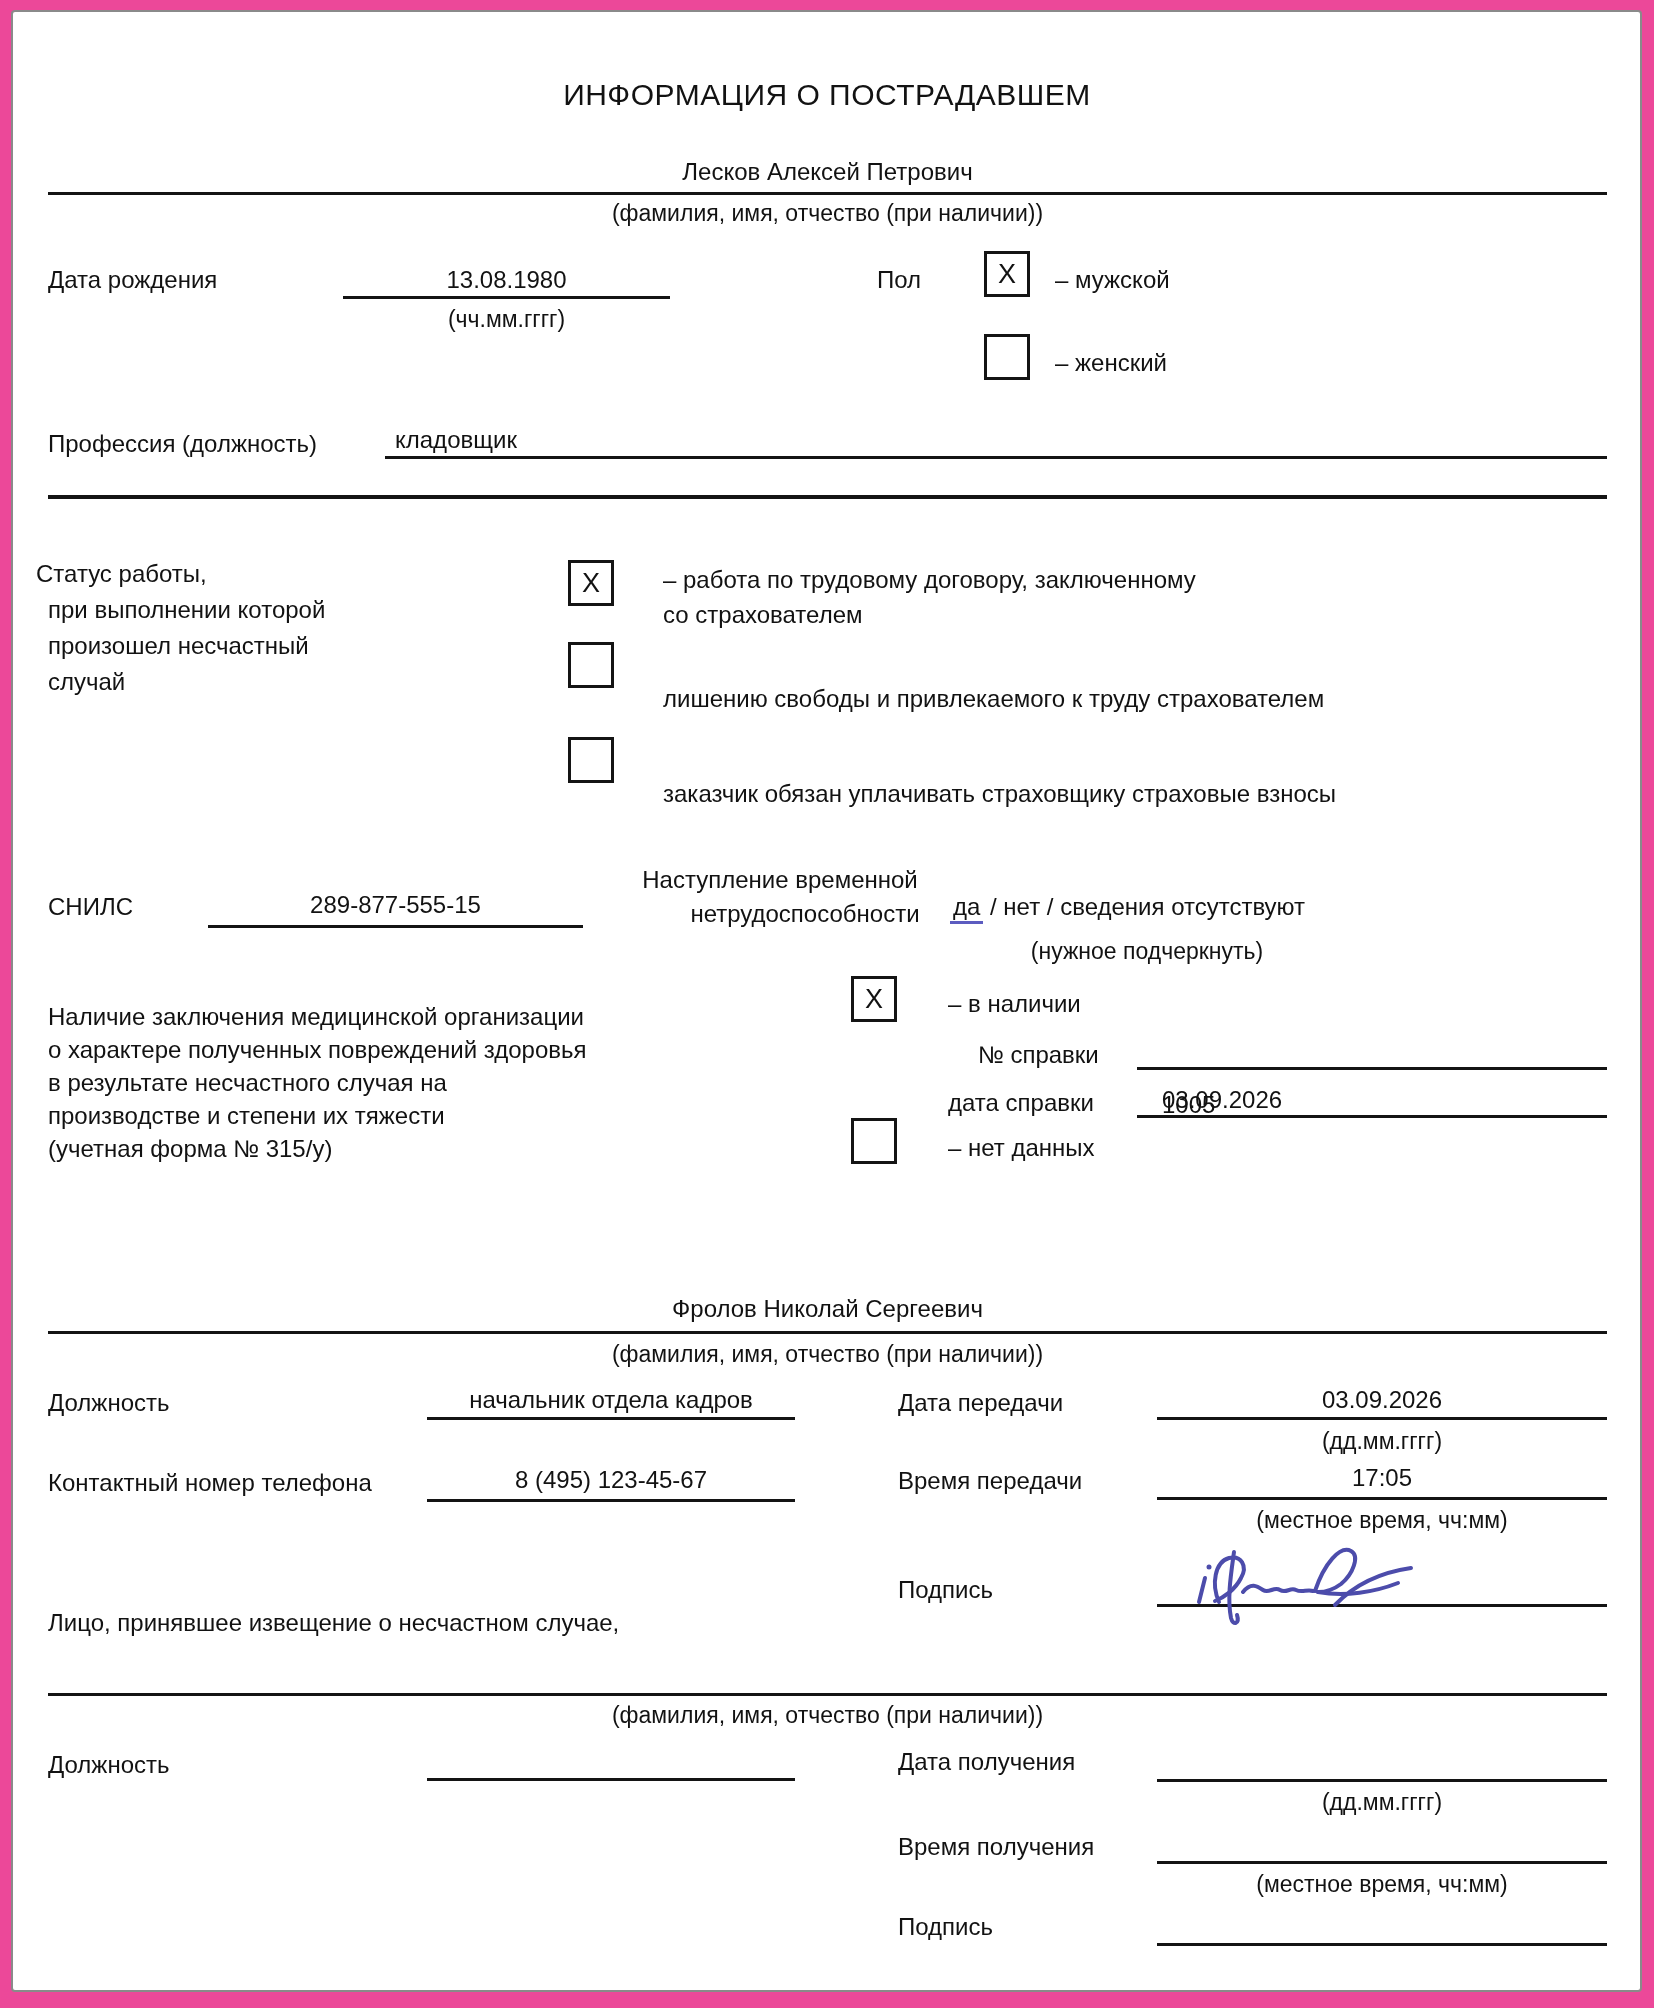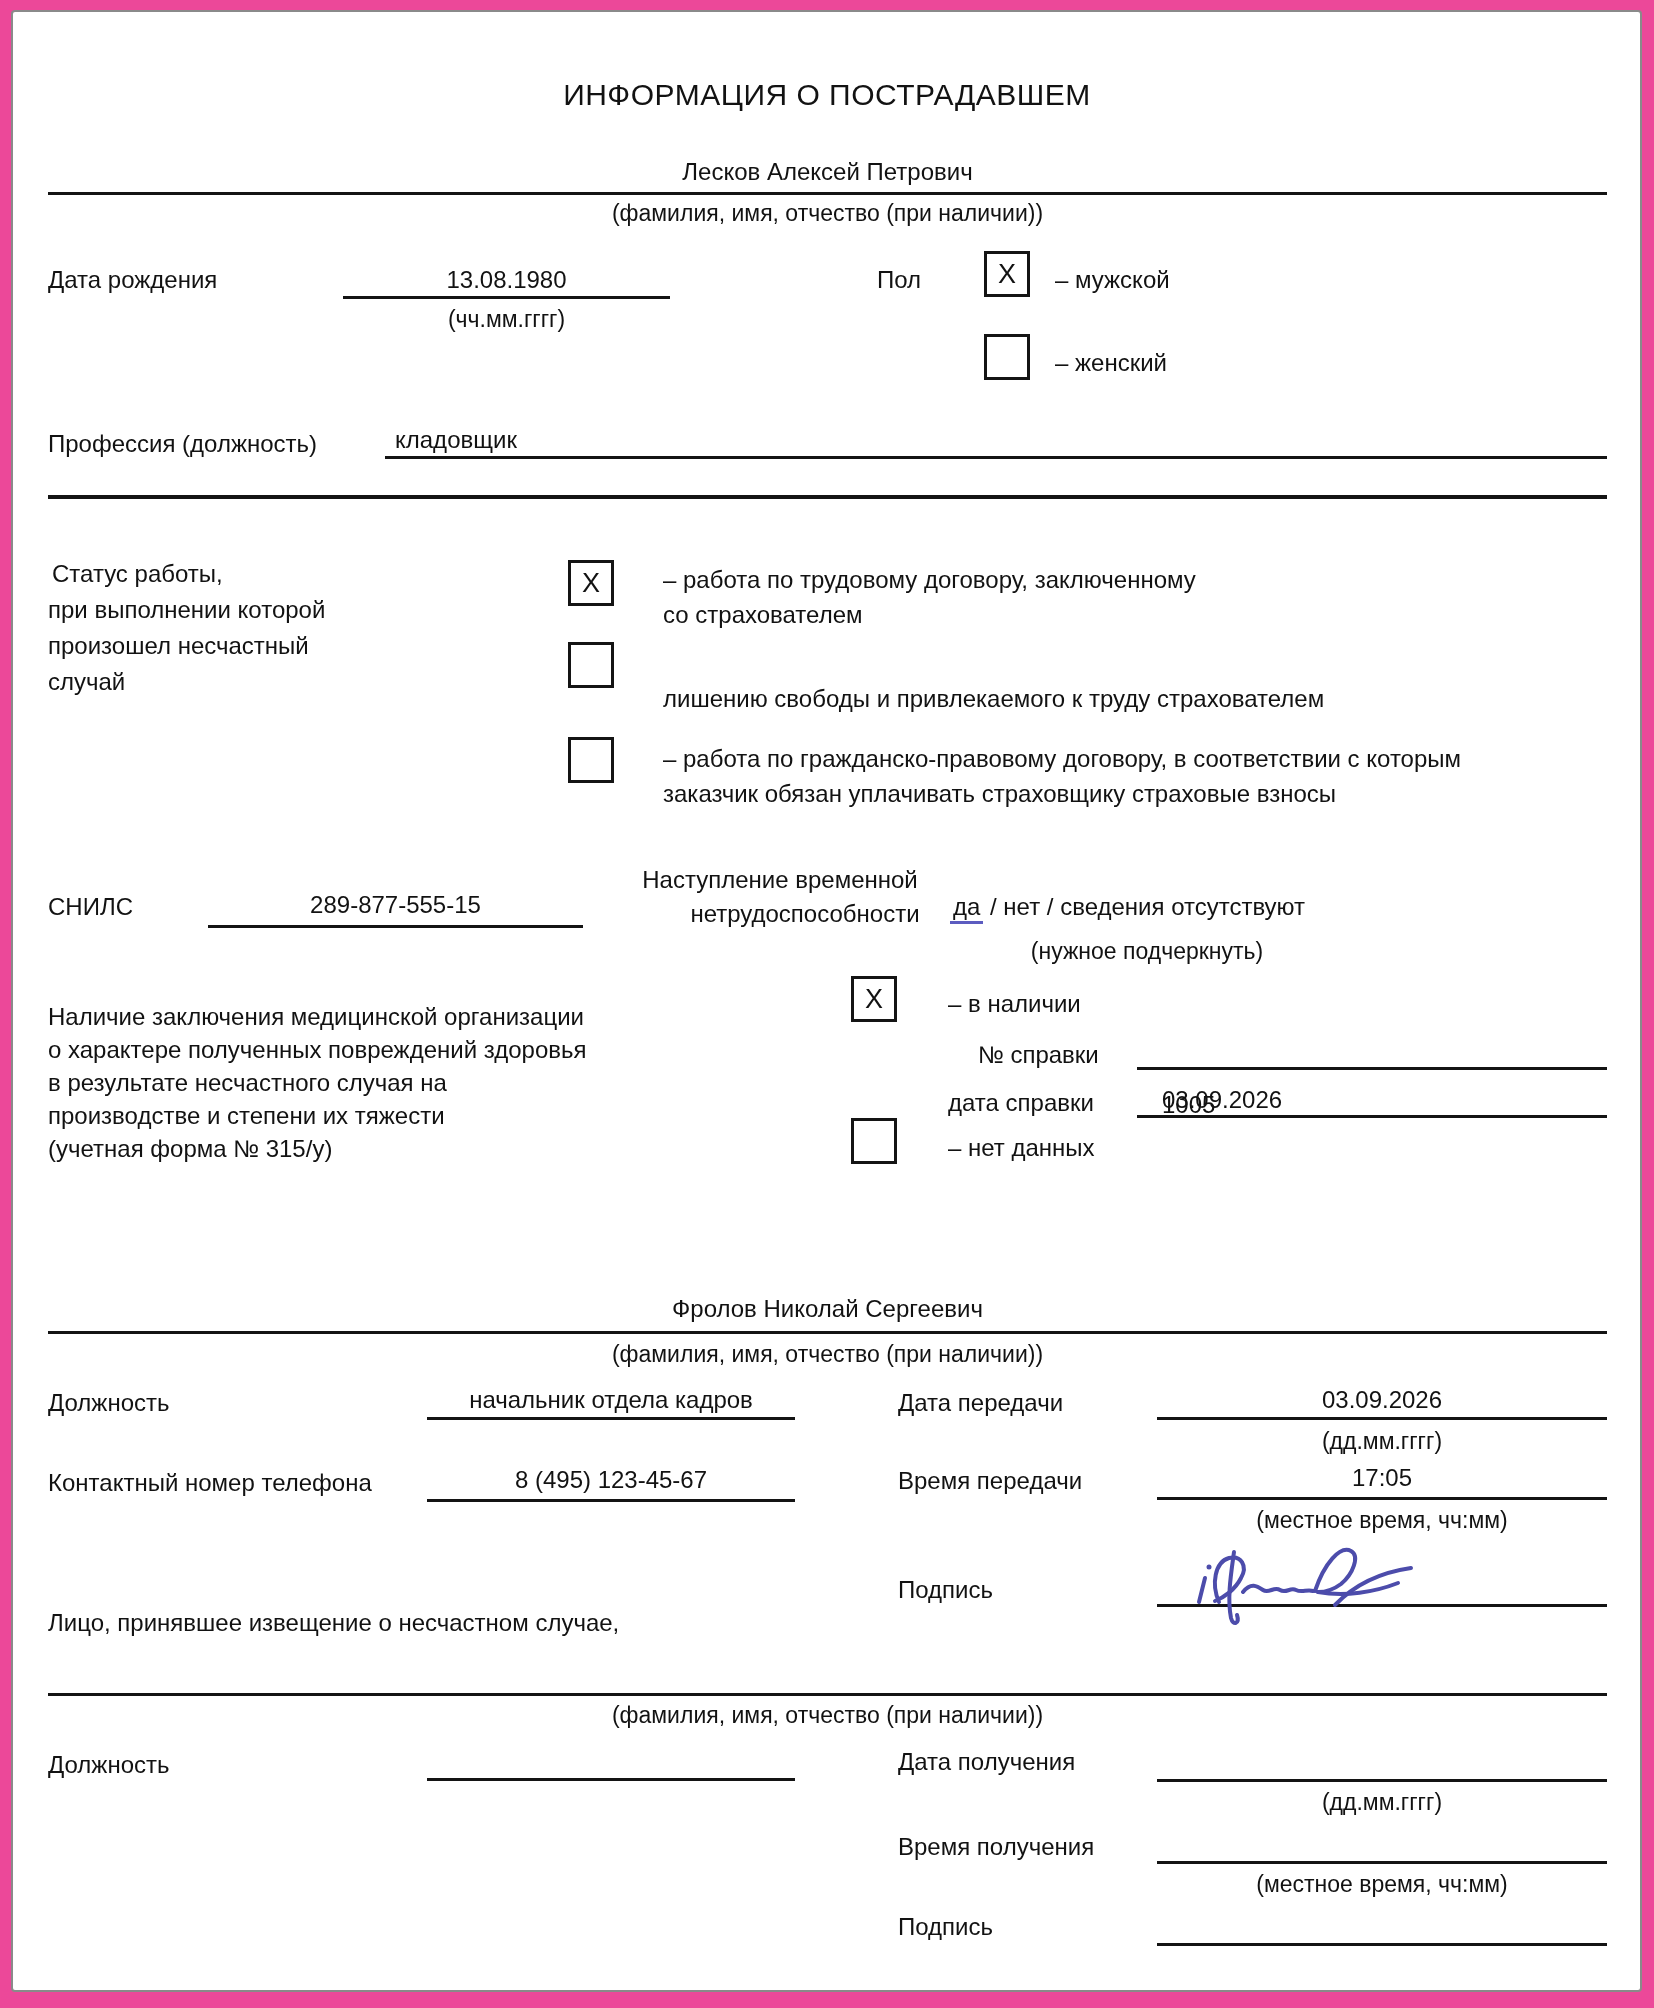--- a/index.html
+++ b/index.html
@@ -39,34 +39,33 @@
   <div class="cbx" style="left:984px;top:251px;">X</div>
   <div class="t" style="left:1055px;top:266px;">– мужской</div>
   <div class="cbx" style="left:984px;top:334px;"></div>
   <div class="t" style="left:1055px;top:349px;">– женский</div>
 
   <div class="t" style="left:48px;top:430px;">Профессия (должность)</div>
   <div class="t" style="left:395px;top:426px;">кладовщик</div>
   <div class="ln" style="left:385px;top:456px;width:1222px;"></div>
   <div class="ln ln4" style="left:48px;top:495px;width:1559px;"></div>
 
-  <div class="t" style="left:52px;top:560px;">Статус работы,</div>
+  <div class="t" style="left:36px;top:560px;">Статус работы,</div>
   <div class="t" style="left:48px;top:596px;">при выполнении которой</div>
   <div class="t" style="left:48px;top:632px;">произошел несчастный</div>
   <div class="t" style="left:48px;top:668px;">случай</div>
 
   <div class="cbx" style="left:568px;top:560px;">X</div>
   <div class="t" style="left:663px;top:566px;">– работа по трудовому договору, заключенному</div>
   <div class="t" style="left:663px;top:601px;">со страхователем</div>
 
   <div class="cbx" style="left:568px;top:642px;"></div>
   <div class="t" style="left:663px;top:685px;">лишению свободы и привлекаемого к труду страхователем</div>
 
   <div class="cbx" style="left:568px;top:737px;"></div>
-  <div class="t" style="left:663px;top:745px;">– работа по гражданско-правовому договору, в соответствии с которым</div>
   <div class="t" style="left:663px;top:780px;">заказчик обязан уплачивать страховщику страховые взносы</div>
 
   <div class="t" style="left:48px;top:893px;">СНИЛС</div>
   <div class="t ctr" style="left:208px;top:891px;width:375px;">289-877-555-15</div>
   <div class="ln" style="left:208px;top:925px;width:375px;"></div>
 
   <div class="t ctr" style="left:630px;top:866px;width:300px;">Наступление временной</div>
   <div class="t ctr" style="left:655px;top:900px;width:300px;">нетрудоспособности</div>
   <div class="t" style="left:950px;top:893px;"><span class="ul-blue">да</span><span> / нет / сведения отсутствуют</span></div>
   <div class="t cap ctr" style="left:1027px;top:938px;width:240px;">(нужное подчеркнуть)</div>

